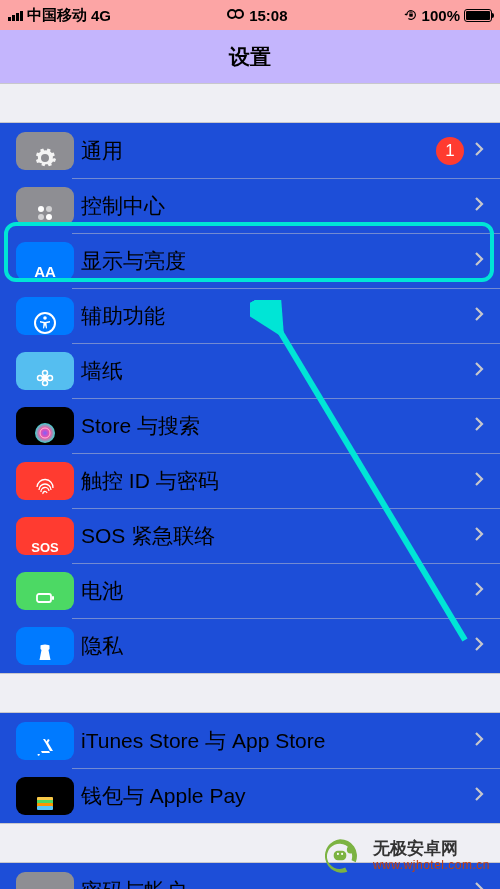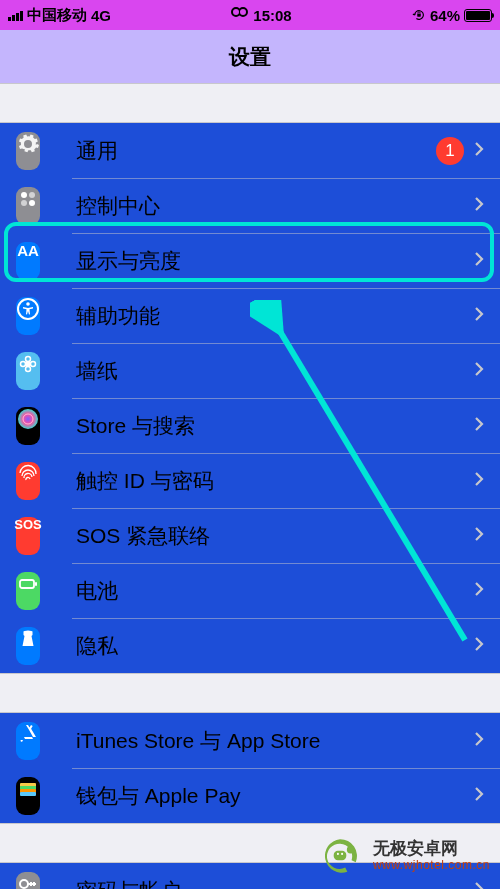--- a/index.html
+++ b/index.html
@@ -1,36 +1,36 @@
 <!DOCTYPE html>
 <html><head>
 <meta charset="utf-8">
 <style>
 *{margin:0;padding:0;box-sizing:border-box;-webkit-font-smoothing:antialiased}
 body{width:500px;height:889px;background:#efeff4;font-family:-apple-system,"PingFang SC","Helvetica Neue",sans-serif;position:relative;overflow:hidden}
-.status-bar{height:30px;background:#d946ef;display:flex;align-items:center;justify-content:space-between;padding:0 8px;font-size:15px;font-weight:600}
+.status-bar{height:30px;background:#fca5a5;display:flex;align-items:center;justify-content:space-between;padding:0 8px;font-size:15px;font-weight:600}
 .sb-left,.sb-right{display:flex;align-items:center;gap:4px}
-.sb-center{display:flex;align-items:flex-start;gap:4px}
+.sb-center{display:flex;align-items:center;gap:4px}
 .signal{display:flex;align-items:flex-end;gap:1px;height:12px}
 .signal span{width:3px;background:#000;display:block}
 .signal span:nth-child(1){height:4px}
 .signal span:nth-child(2){height:6px}
 .signal span:nth-child(3){height:8px}
 .signal span:nth-child(4){height:10px}
 .battery{border:1px solid #000;border-radius:3px;width:28px;height:13px;position:relative;display:flex}
 .battery::after{content:"";position:absolute;right:-3px;top:3px;width:2px;height:5px;background:#000;border-radius:0 2px 2px 0}
 .battery-fill{background:#000;width:100%;margin:1px;border-radius:1px}
 .lock-rot{width:14px;height:14px}
 .nav-bar{height:54px;background:#c4b5fd;display:flex;align-items:center;justify-content:center;border-bottom:1px solid #c8c7cc}
 .nav-title{font-size:21px;font-weight:600}
 .spacer{height:38px}
 .group{background:#1d4ed8;border-top:1px solid #c8c7cc;border-bottom:1px solid #c8c7cc}
 .row{height:55px;display:flex;align-items:center;padding:0 16px;position:relative}
 .row+.row::before{content:"";position:absolute;left:72px;right:0;top:0;height:1px;background:#c8c7cc;transform:scaleY(0.5)}
-.icon{width:24px;height:38px;border-radius:9px;display:flex;align-items:flex-start;justify-content:center;flex-shrink:0;margin-right:36px;color:#fff}
+.icon{width:58px;height:38px;border-radius:9px;display:flex;align-items:flex-end;justify-content:center;flex-shrink:0;margin-right:7px;color:#fff}
 .icon svg{width:24px;height:24px}
 .label{font-size:21px;flex:1;color:#000}
 .badge{background:#ff3b30;color:#fff;border-radius:14px;min-width:28px;height:28px;display:flex;align-items:center;justify-content:center;font-size:17px;margin-right:10px}
 .chev{color:#c7c7cc}
 .chev svg{width:10px;height:16px}
 .ic-general{background:#8e8e93}
 .ic-control{background:#8e8e93}
 .ic-display{background:#007aff}
 .ic-access{background:#007aff}
 .ic-wallpaper{background:#55bef0}
@@ -69,21 +69,21 @@
         <path fill="#000" d="M5 0a5 5 0 0 0 0 10 5 5 0 0 0 3.5-1.4A5 5 0 0 0 12 10a5 5 0 0 0 0-10 5 5 0 0 0-3.5 1.4A5 5 0 0 0 5 0zm0 2a3 3 0 1 1 0 6 3 3 0 0 1 0-6zm7 0a3 3 0 1 1 0 6 3 3 0 0 1 0-6z"></path>
       </svg>
     <span>15:08</span>
   </div>
   <div class="sb-right">
     <svg class="lock-rot" viewBox="0 0 16 16">
         <path fill="none" stroke="#000" stroke-width="1.3" d="M3 8a5 5 0 1 1 2 4M3 8l-2-1M3 8l1-2"></path>
         <rect x="6" y="6.5" width="4" height="3.5" rx="0.5" fill="#000"></rect>
         <path fill="none" stroke="#000" stroke-width="1" d="M6.8 6.5v-1a1.2 1.2 0 0 1 2.4 0v1"></path>
       </svg>
-    <span>64%</span>
+    <span>100%</span>
     <div class="battery">
         <div class="battery-fill"></div>
       </div>
   </div>
 </div>
 
 <div class="nav-bar">
   <div class="nav-title">设置</div>
 </div>
 

